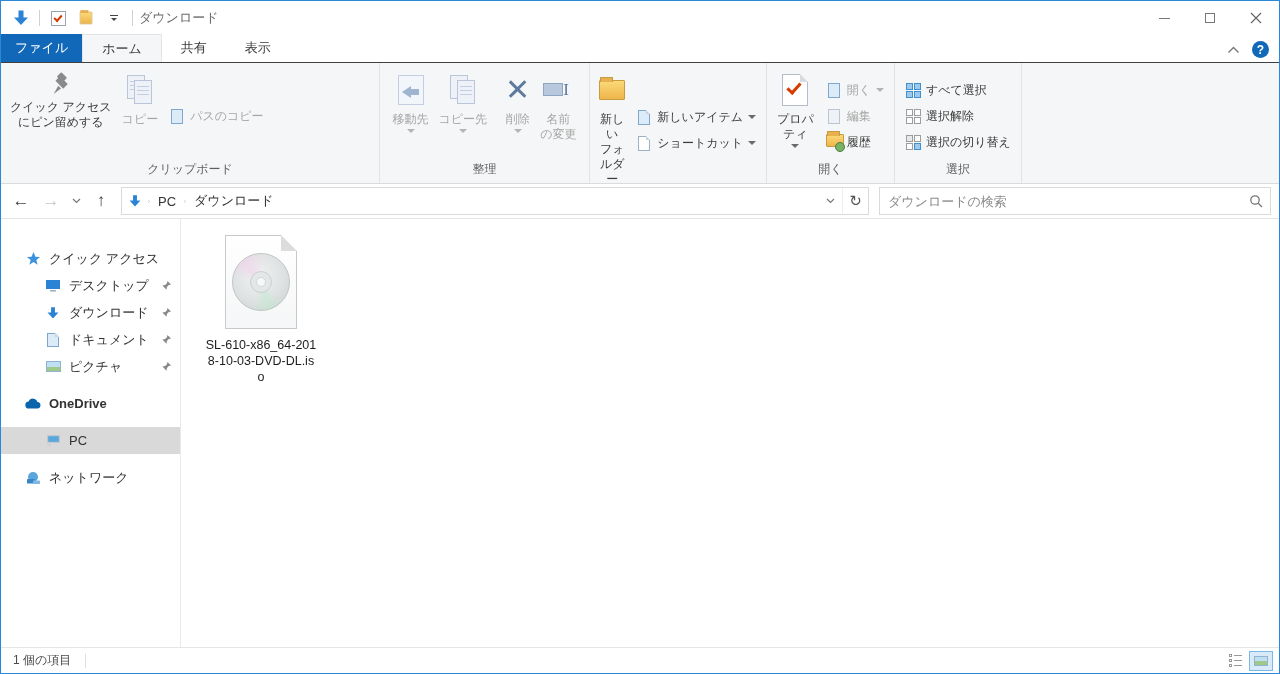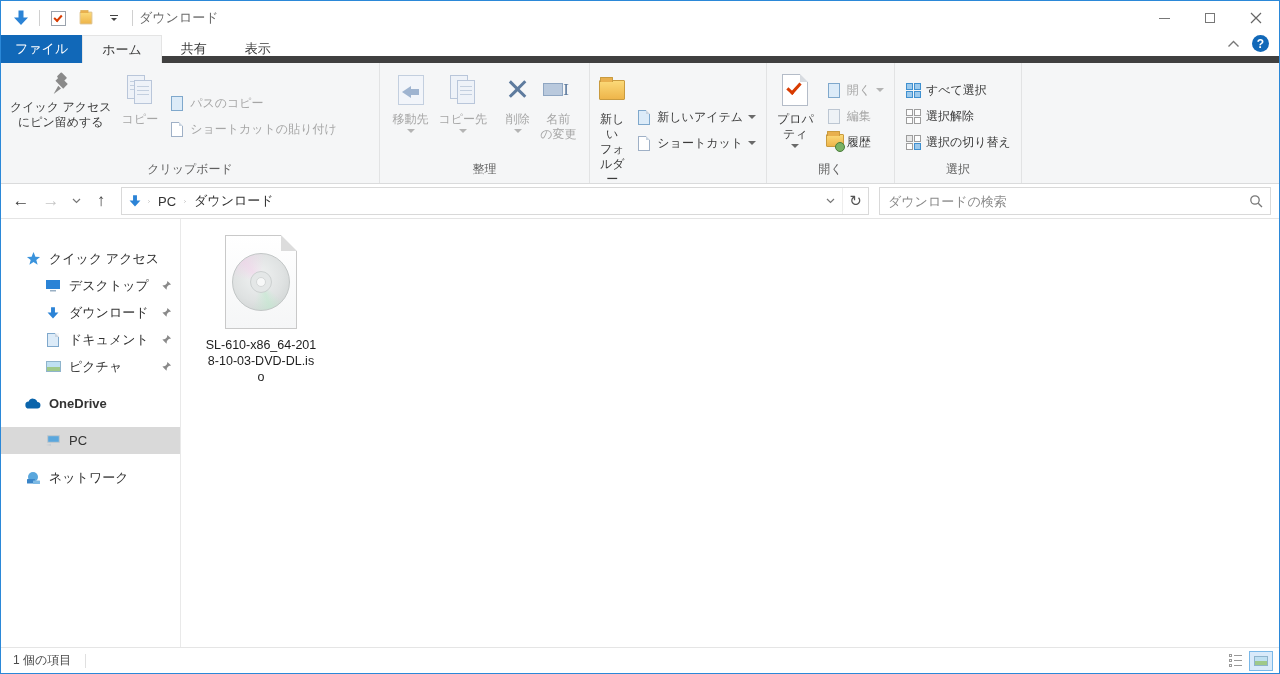--- a/index.html
+++ b/index.html
@@ -15,21 +15,21 @@
   .qat { display:flex; align-items:center; gap:8px; padding-left:10px; }
   .qat-sep { width:1px; height:16px; background:#d0d0d0; }
   .qat-btn { display:flex; align-items:center; justify-content:center; width:20px; height:20px; }
   .title-text { margin-left:6px; color:#6a6a6a; font-size:13px; }
   .win-controls { margin-left:auto; display:flex; height:34px; }
   .win-btn { width:46px; height:34px; display:flex; align-items:center; justify-content:center; }
   .glyph-min { width:11px; height:1px; background:#777; }
   .glyph-max { width:10px; height:10px; border:1px solid #777; }
 
   
-  .tabrow { position:absolute; top:34px; left:0; right:0; height:28px; background:#fff; border-bottom:7px solid #404040; display:flex; align-items:flex-start; }
+  .tabrow { position:absolute; top:34px; left:0; right:0; height:28px; background:#fff; border-bottom:1px solid #404040; display:flex; align-items:flex-end; }
   .tab { height:28px; padding:0 19px; display:flex; align-items:center; font-size:13px; color:#3b3b3b; }
   .tab-file { background:#1168b8; color:#fff; padding:0 14px; }
   .tab-active { background:#f5f6f7; border:1px solid #e4e4e4; border-bottom:none; position:relative; z-index:2; }
   .tabrow-right { margin-left:auto; display:flex; align-items:center; gap:12px; padding-right:10px; padding-bottom:4px; }
   .help-icon { width:17px; height:17px; border-radius:50%; background:#1168b8; color:#fff; font-size:12px; font-weight:bold; display:flex; align-items:center; justify-content:center; }
 
   
   .ribbon { position:absolute; top:62px; left:0; right:0; height:121px; background:#f5f6f7; border-bottom:1px solid #dadbdc; display:flex; }
   .rgroup { display:flex; flex-direction:column; border-right:1px solid #e2e3e4; height:100%; }
   .rgroup-content { flex:1; display:flex; align-items:stretch; padding:4px 4px 0 4px; }
@@ -251,28 +251,20 @@
           </span>
           <span class="biglabel dis">コピー</span>
         </div>
         <div class="smallcol" style="padding-top:6px;">
           <div class="smallrow">
             <span class="icon16">
                 <span class="tinypage blue"></span>
               </span>
             <span class="dis">パスのコピー</span>
           </div>
-          <div class="smallrow">
-            <span class="icon16">
-                <span class="tinypage">
-                  <span class="fold"></span>
-                </span>
-              </span>
-            <span class="dis">ショートカットの貼り付け</span>
-          </div>
         </div>
       </div>
       <div class="rgroup-label">クリップボード</div>
     </div>
 
     <div class="rgroup" style="width:210px">
       <div class="rgroup-content" style="justify-content:center;">
         <div class="bigbtn">
           <span class="bigicon">
               <span class="movebox">

